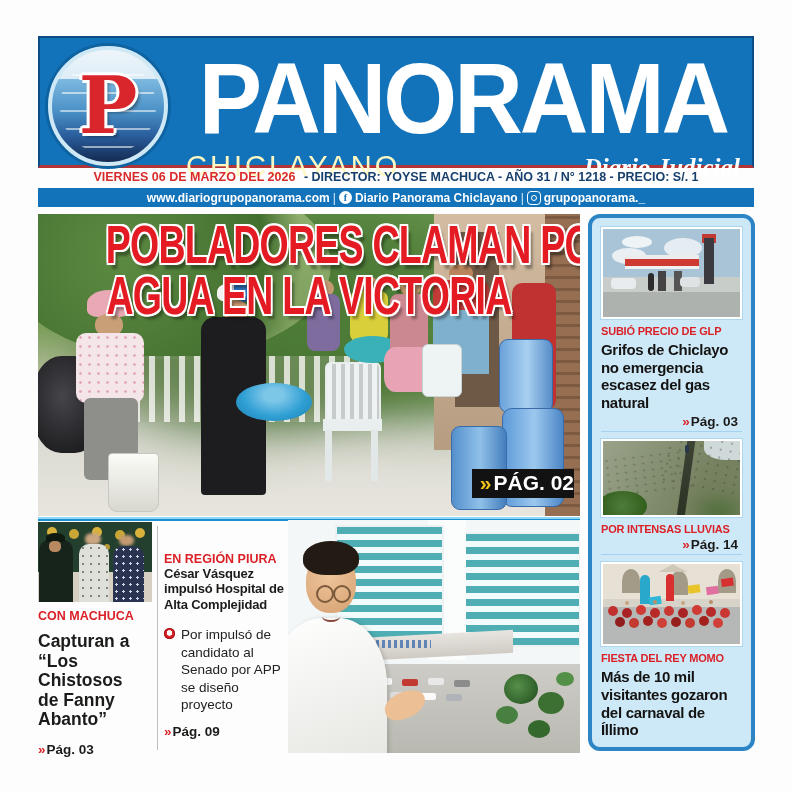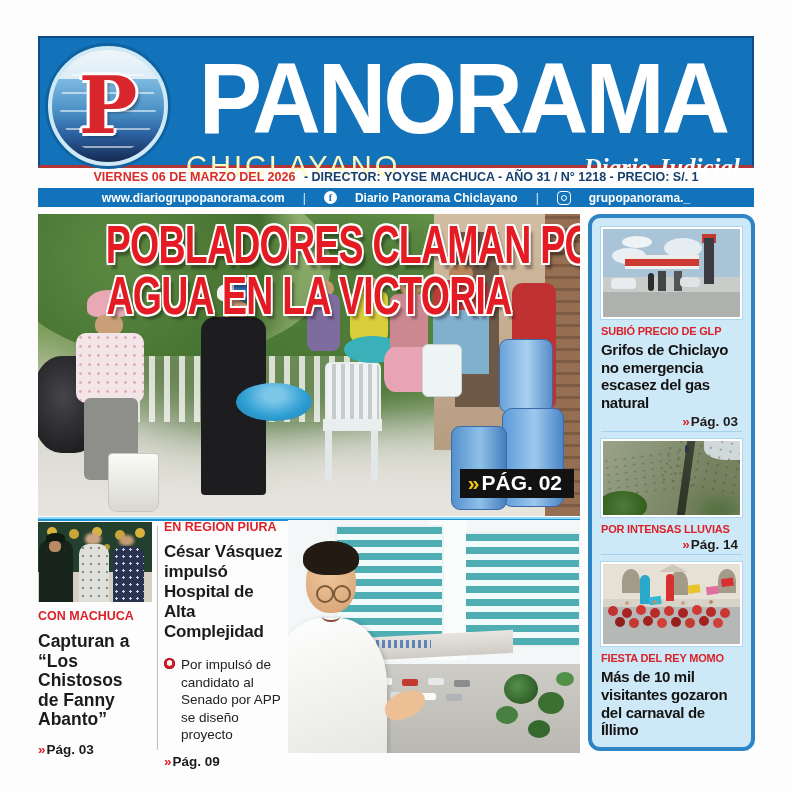--- a/index.html
+++ b/index.html
@@ -22,21 +22,21 @@
   .mast-sub{left:146px;top:112px;color:#fef9c3;font-size:29px;letter-spacing:3px;font-weight:normal;}
   .mast-tag{right:12px;top:116px;color:#fff;font-family:"Liberation Serif",serif;
         font-style:italic;font-weight:bold;font-size:25px;}
 
   
   .dateline{left:38px;top:170px;width:716px;text-align:center;font-size:12.5px;font-weight:bold;white-space:nowrap;}
   .dl-date{color:#d92b2b;} .dl-info{color:#173f6d;margin-left:5px;}
 
   
   .webbar{left:38px;top:188px;width:716px;height:19px;background:#1272ba;color:#fff;
-        display:flex;align-items:center;justify-content:center;gap:18px;font-size:12px;font-weight:bold;}
+        display:flex;align-items:center;justify-content:center;gap:3px;font-size:12px;font-weight:bold;}
   .wb-sep{opacity:.85;font-weight:normal;}
   .fb-ic{display:inline-flex;width:13px;height:13px;border-radius:50%;background:#fff;color:#1272ba;
         align-items:center;justify-content:center;font-size:10px;font-weight:bold;font-family:"Liberation Serif",serif;}
   .ig-ic{display:inline-block;width:12px;height:12px;border:1.6px solid #fff;border-radius:4px;position:relative;}
   .ig-ic::after{content:"";position:absolute;left:3px;top:3px;width:4px;height:4px;border:1.4px solid #fff;border-radius:50%;}
 
   
   .lead{left:38px;top:214px;width:542px;height:302px;overflow:hidden;}
   .lead-photo{inset:0;background:linear-gradient(180deg,#8fae6d 0%,#7d9f5c 38%,#b7bf9e 54%,#d9d8d0 68%,#e7e5dd 100%);}
   .lp{position:absolute;}
@@ -84,29 +84,29 @@
   .lp-jug1{right:3%;bottom:3%;width:11%;height:32%;border-radius:10px;border:1px solid #3a6aa8;
       background:linear-gradient(90deg,#5c9ad8,#9cc8ee 52%,#4c86c6);}
   .lp-jug2{right:13.5%;bottom:2%;width:10%;height:27%;border-radius:9px;border:1px solid #3a6aa8;
       background:linear-gradient(90deg,#5490cc,#8fc0e8 52%,#447ebc);}
   .lp-jug3{right:5%;bottom:34%;width:9.5%;height:24%;border-radius:9px;border:1px solid #3a6aa8;
       background:linear-gradient(90deg,#6aa2da,#a8d0f0 52%,#568cc8);}
   .lead-headline{left:0;top:6px;width:100%;text-align:center;font-weight:bold;font-size:50px;line-height:47px;
       letter-spacing:-1px;color:#e41b23;white-space:nowrap;transform:scaleX(.75) scaleY(1.08);transform-origin:50% 0;
       text-shadow:-2px 0 0 #fff,2px 0 0 #fff,0 -2px 0 #fff,0 2px 0 #fff,-2px -2px 0 #fff,2px -2px 0 #fff,-2px 2px 0 #fff,2px 2px 0 #fff,5px 5px 3px rgba(0,0,0,.35);}
   .lead-pageref{right:6px;bottom:18px;background:#121212;color:#fff;font-weight:bold;font-size:21px;
-      padding:2px 12px 3px 8px;}
+      padding:2px 0 3px 8px;}
   .lead-pageref .chv{color:#f2c318;margin-right:2px;}
 
   
   .hsep{left:38px;top:517px;width:542px;height:4px;background:linear-gradient(#8ed8f8 0 50%,#1a8fd1 50%);}
   .vsep{left:157px;top:526px;width:1px;height:224px;background:#bdbdbd;}
 
   
-  .kicker{color:#db2127;font-weight:bold;}
+  .kicker{color:#db2127;font-weight:bold;margin-top:32px;}
   .pageref{font-weight:bold;color:#1d1b1a;}
   .pageref .chv{color:#db2127;margin-right:1px;}
   .story-left{left:38px;top:522px;width:114px;}
   .sl-photo{position:relative;width:114px;height:80px;overflow:hidden;}
   .pp-bg{position:absolute;inset:0;background:linear-gradient(180deg,#23402e 0 62%,#d6d0c2 62%);}
   .pp-logos{position:absolute;left:8%;top:6%;width:10px;height:10px;border-radius:50%;background:#d8b23c;
       box-shadow:22px 2px 0 #caa636,45px 0 0 #d8b23c,68px 3px 0 #caa636,88px 1px 0 #d8b23c,10px 14px 0 -2px #b89a32,55px 15px 0 -2px #b89a32;}
   .pp-officer{position:absolute;left:1%;top:22%;width:30%;height:78%;background:#17241c;border-radius:10px 10px 0 0;}
   .pp-cap{position:absolute;left:7%;top:14%;width:17%;height:11%;background:#0e1a12;border-radius:50% 50% 0 0;}
   .pp-face0{position:absolute;left:10%;top:24%;width:10%;height:13%;background:#b98a62;border-radius:45%;}
@@ -115,21 +115,21 @@
   .pp-face1{position:absolute;left:41%;top:14%;width:14%;height:15%;background:#caa582;border-radius:45%;filter:blur(1.5px);}
   .pp-man2{position:absolute;left:66%;top:30%;width:27%;height:70%;background:#2a3350;border-radius:10px 10px 0 0;
       background-image:radial-gradient(#cfd6e8 1px,transparent 1.4px);background-size:7px 7px;}
   .pp-face2{position:absolute;left:71%;top:16%;width:13%;height:14%;background:#c49a72;border-radius:45%;filter:blur(1.5px);}
   .sl-kicker{margin-top:7px;font-size:12.5px;}
   .sl-headline{margin-top:9px;width:92px;font-size:17.5px;font-weight:bold;color:#1d1b1a;line-height:1.12;}
   .sl-pageref{margin-top:12px;font-size:13.5px;}
 
   .story-mid{left:164px;top:520px;width:122px;}
   .sm-kicker{font-size:12.5px;}
-  .sm-headline{margin-top:8px;font-size:17px;font-weight:bold;color:#1d1b1a;line-height:1.18;letter-spacing:-.2px;}
+  .sm-headline{font-size:13px;font-weight:bold;color:#1d1b1a;line-height:1.18;letter-spacing:-.2px;}
   .sm-bullet{margin-top:14px;display:flex;gap:6px;font-size:13.5px;color:#222;line-height:1.3;}
   .sm-dot{flex:0 0 11px;width:11px;height:11px;margin-top:2px;border-radius:50%;
       background:radial-gradient(circle at 50% 45%,#fff 0 2.5px,#d92127 3px);box-shadow:0 0 0 1px #a01418 inset;}
   .sm-pageref{margin-top:10px;font-size:13.5px;}
 
   
   .ph-hosp{left:288px;top:520px;width:292px;height:233px;overflow:hidden;background:#f4f7f8;}
   .hp{position:absolute;}
   .hp-t1{left:16%;top:2%;width:36%;height:54%;border:2px solid #eef1f2;
       background:repeating-linear-gradient(180deg,#4fae b4 0 0),repeating-linear-gradient(180deg,#4faeb4 0 7px,#f2fbfb 7px 13px);}

